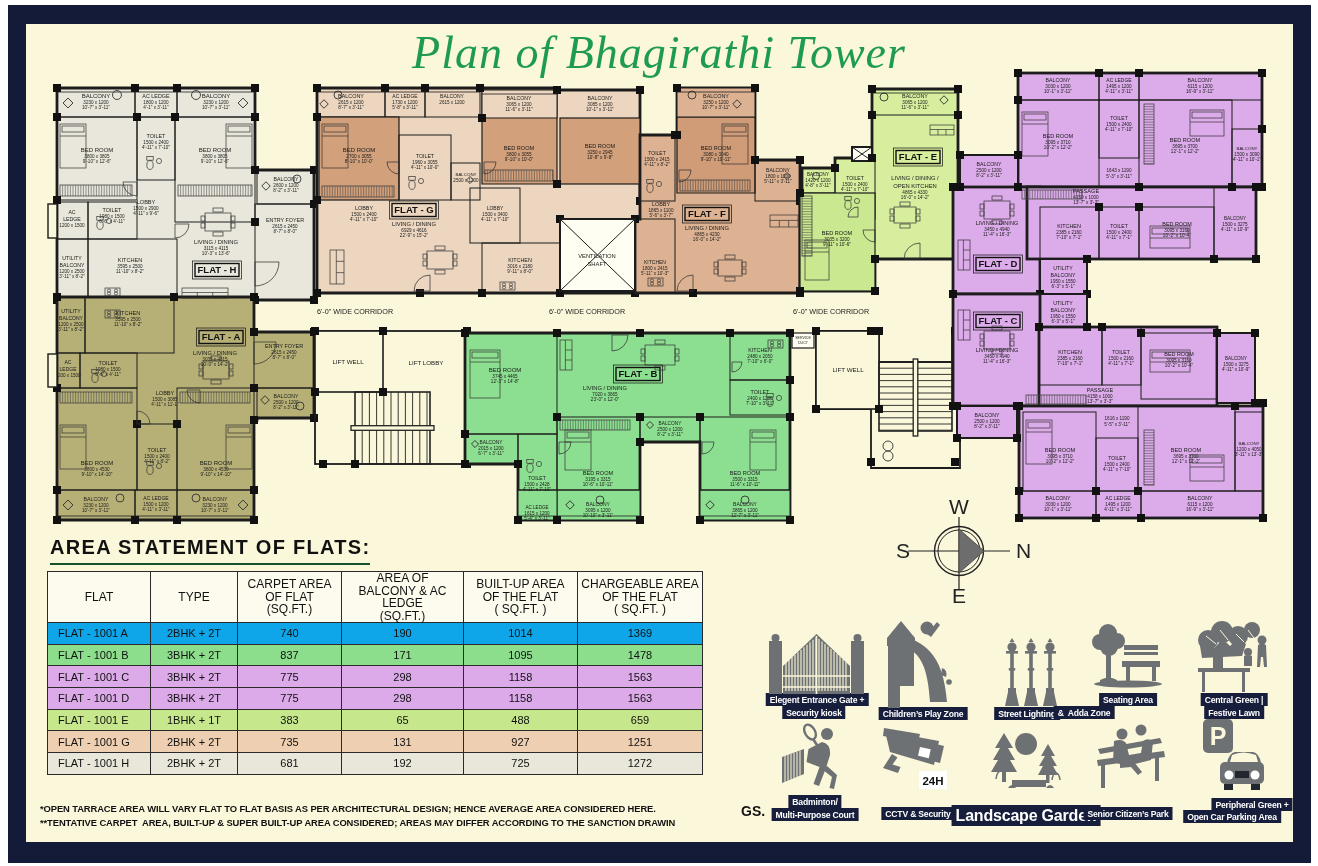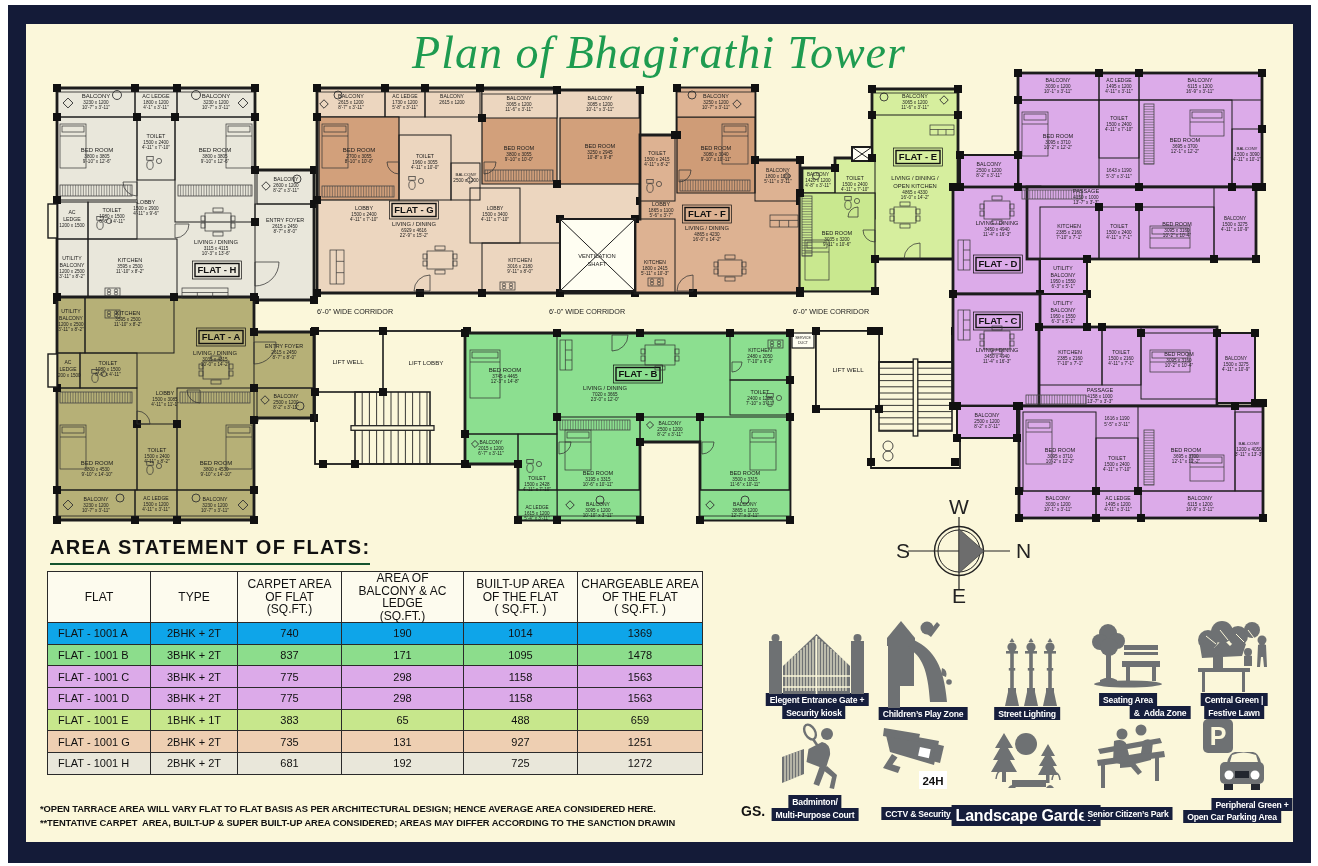--- a/index.html
+++ b/index.html
@@ -112,21 +112,21 @@
 <div class="gs">GS.</div>
 
 <div class="bn" style="left:817px;top:693px">Elegent Entrance Gate +</div>
 <div class="bn" style="left:814px;top:706px">Security kiosk</div>
 
 <div class="bn" style="left:923px;top:707px">Children’s Play Zone</div>
 
 <div class="bn" style="left:1027px;top:707px">Street Lighting</div>
 
 <div class="bn" style="left:1128px;top:693px">Seating Area</div>
-<div class="bn" style="left:1160px;top:706px">&amp;&nbsp; Adda Zone</div>
+<div class="bn" style="left:1084px;top:706px">&amp;&nbsp; Adda Zone</div>
 
 <div class="bn" style="left:1234px;top:693px">Central Green |</div>
 <div class="bn" style="left:1234px;top:706px">Festive Lawn</div>
 
 <div class="bn" style="left:815px;top:795px">Badminton/</div>
 <div class="bn" style="left:815px;top:808px">Multi-Purpose Court</div>
 
 <div class="bn" style="left:918px;top:807px">CCTV &amp; Security</div>
 
 <div class="bn" style="left:1026px;top:805px;font-size:16px">Landscape Garden</div>

